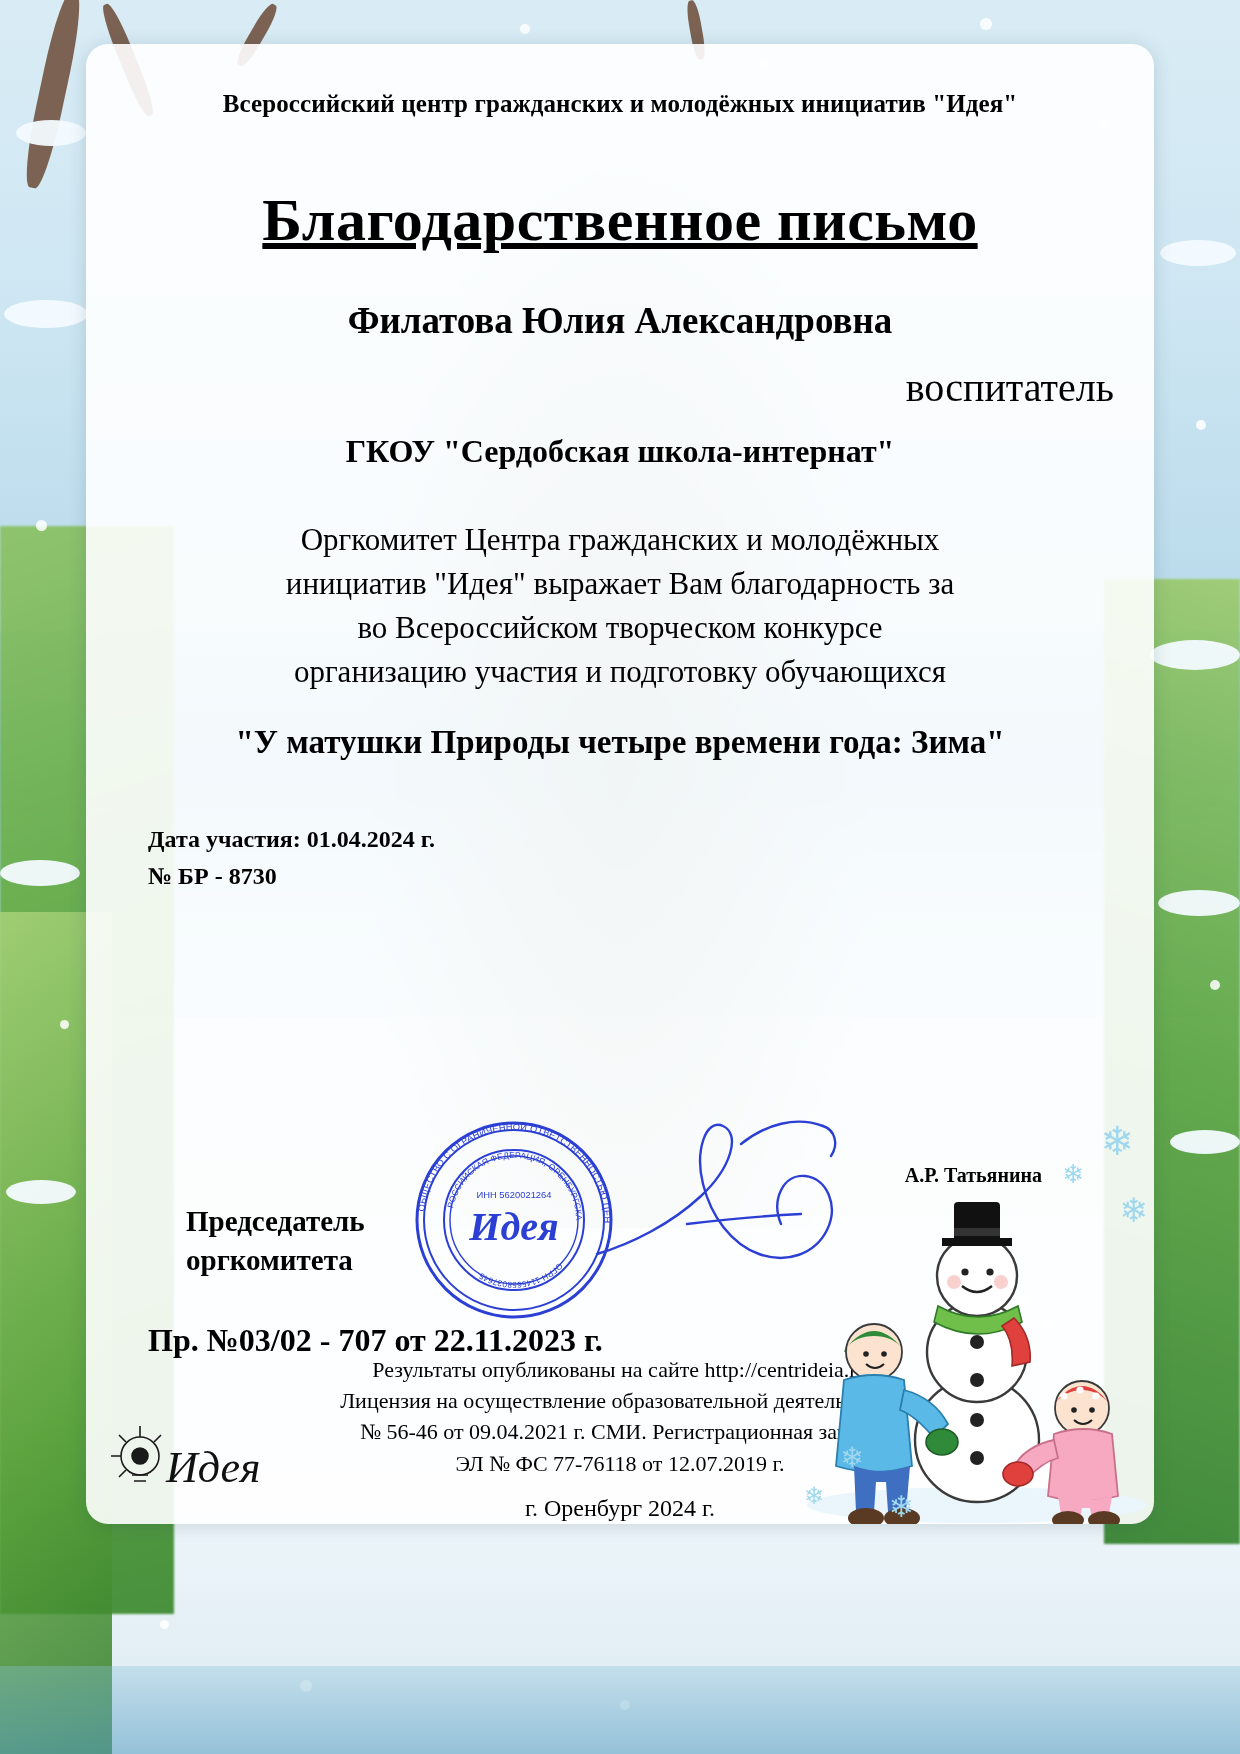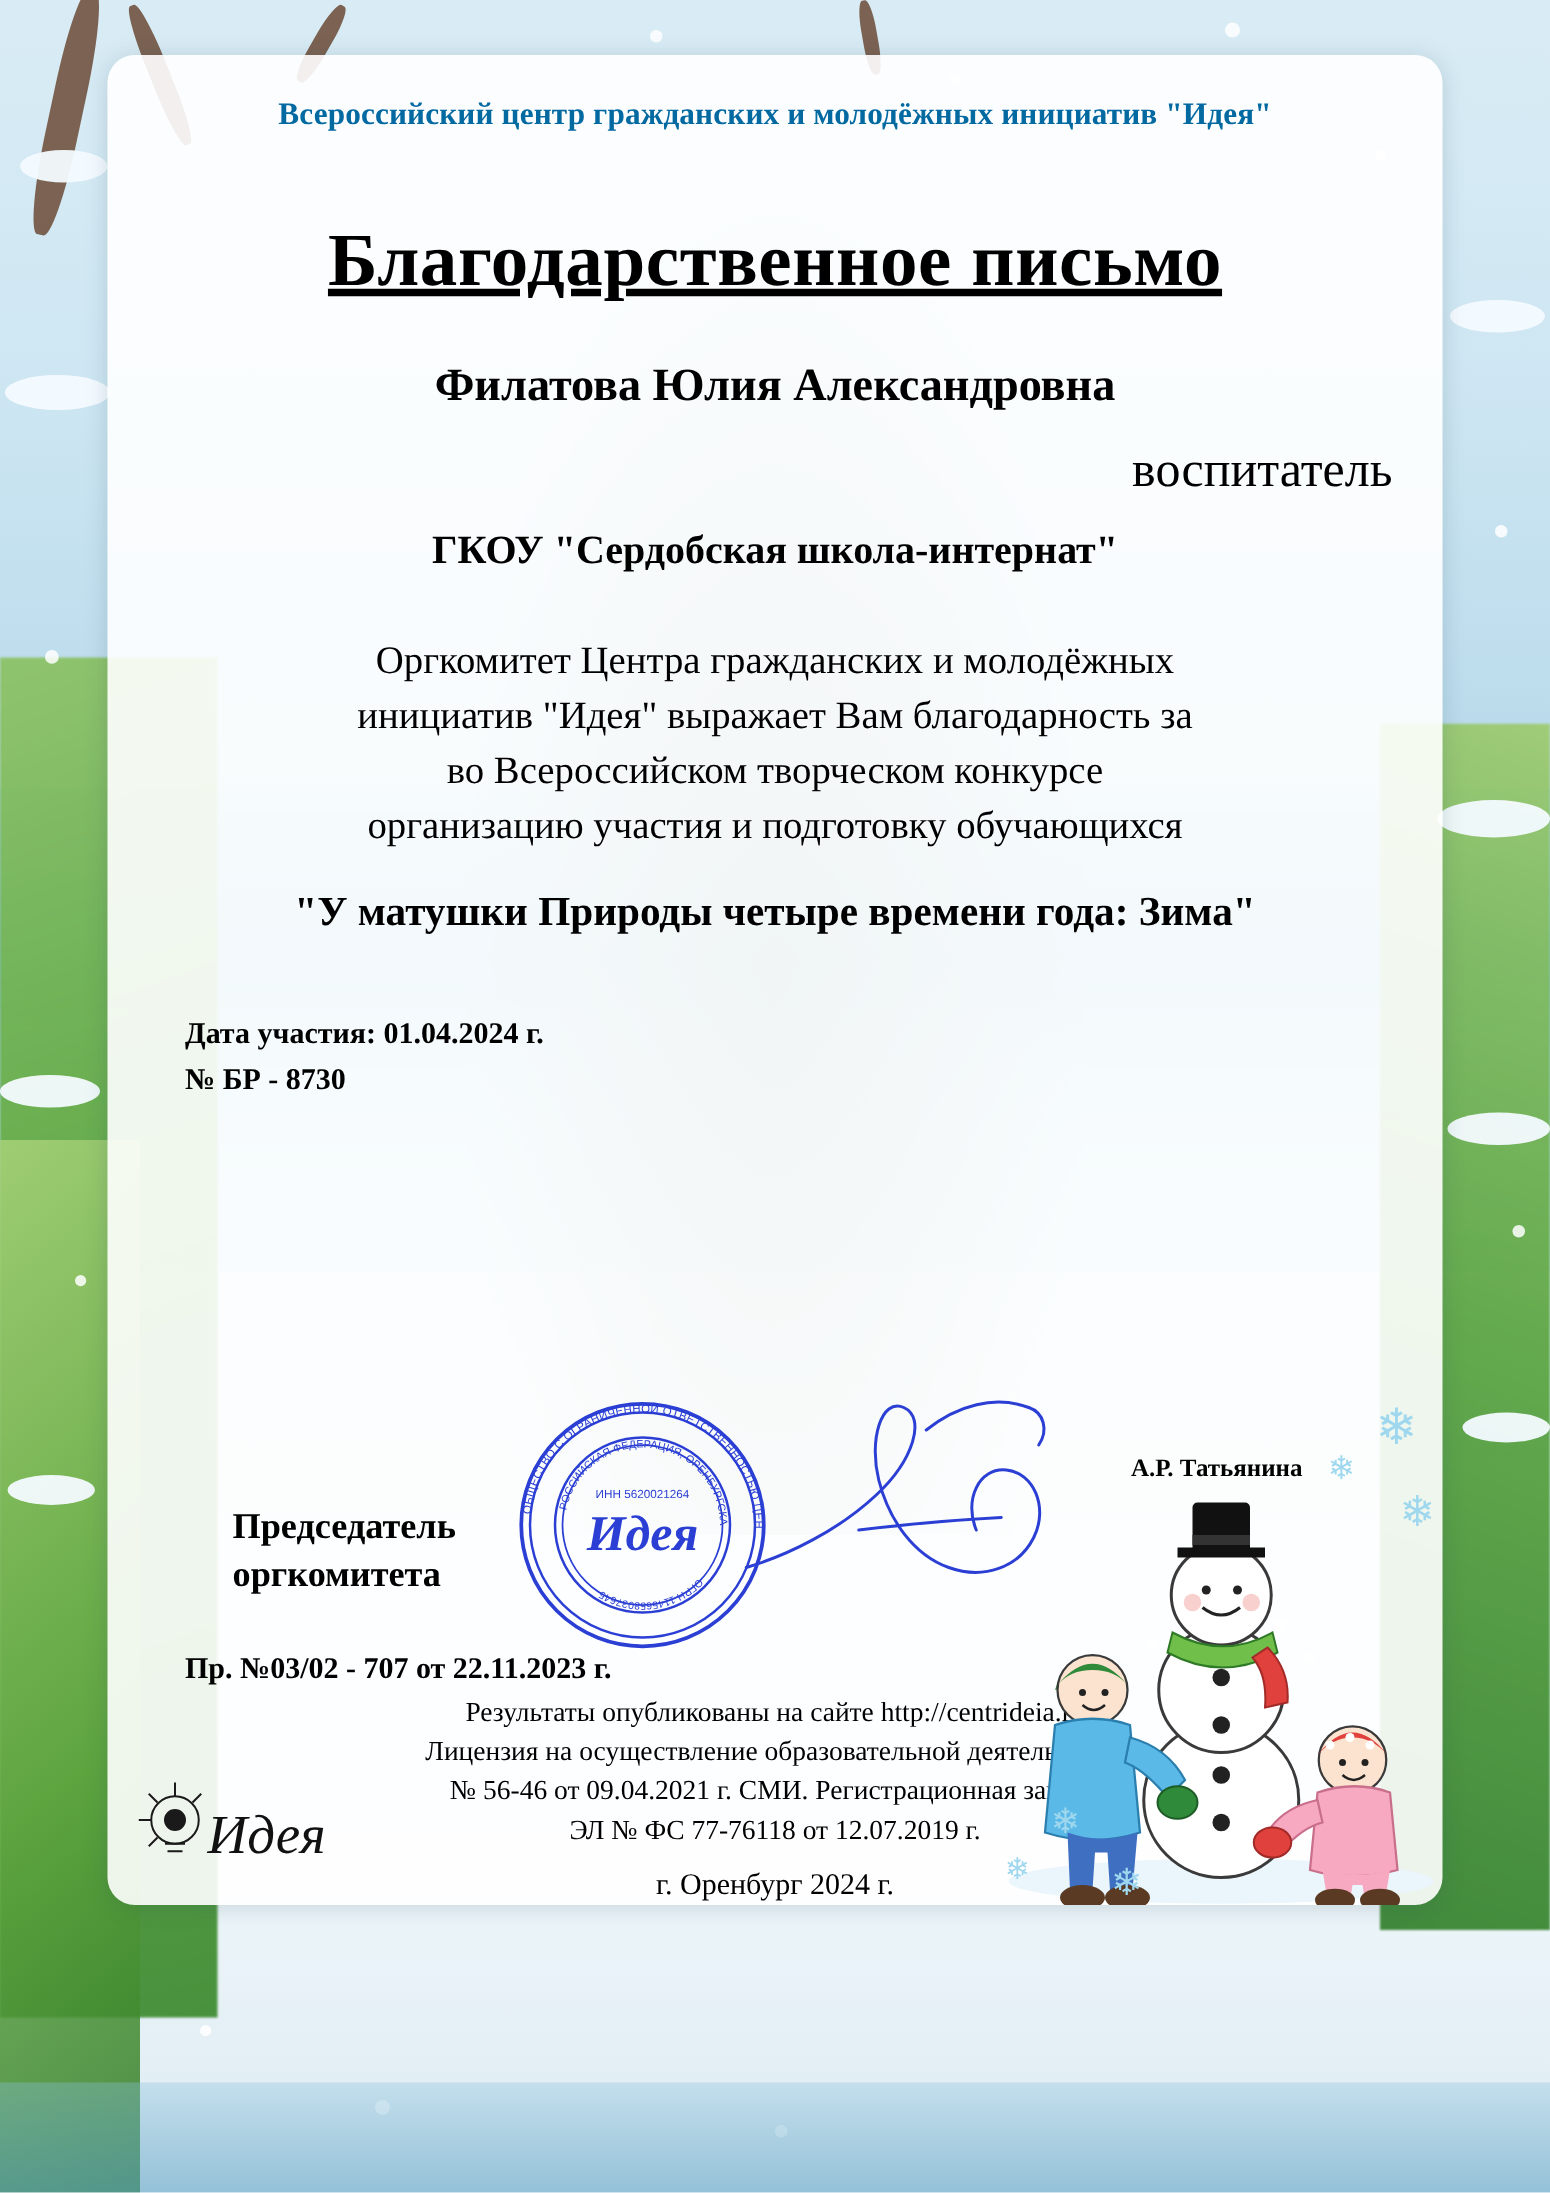--- a/index.html
+++ b/index.html
@@ -103,22 +103,22 @@
     inset: 0;
     padding: 26px 40px 0 40px;
     box-sizing: border-box;
     text-align: center;
   }
 
   .org-line {
     font-size: 25px;
     font-weight: bold;
     letter-spacing: .1px;
-    color: #0369a1;
-    margin-top: 8px;
+    color: #000000;
+    margin-top: 20px;
   }
 
   .title {
     font-size: 60px;
     font-weight: bold;
     margin-top: 68px;
     letter-spacing: .5px;
     text-decoration: underline;
   }
 
@@ -203,21 +203,21 @@
     top: 1060px;
     width: 290px;
     height: 200px;
     pointer-events: none;
   }
 
   .order-line {
     position: absolute;
     left: 62px;
     top: 1278px;
-    font-size: 24px;
+    font-size: 32px;
     font-weight: bold;
   }
 
   .footer {
     position: absolute;
     left: 0; right: 0;
     top: 1310px;
     text-align: center;
     font-size: 22px;
     line-height: 1.42;

